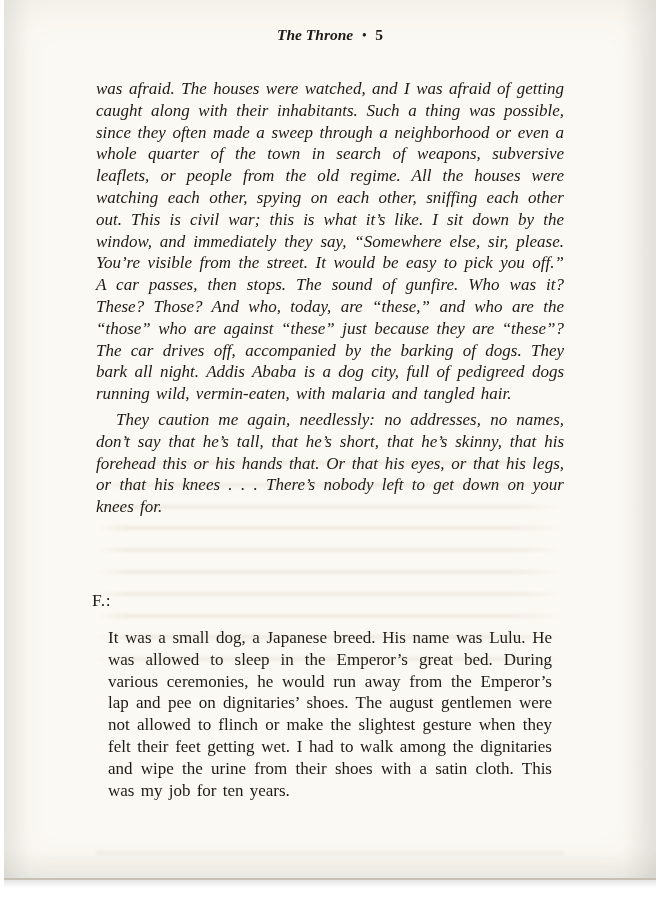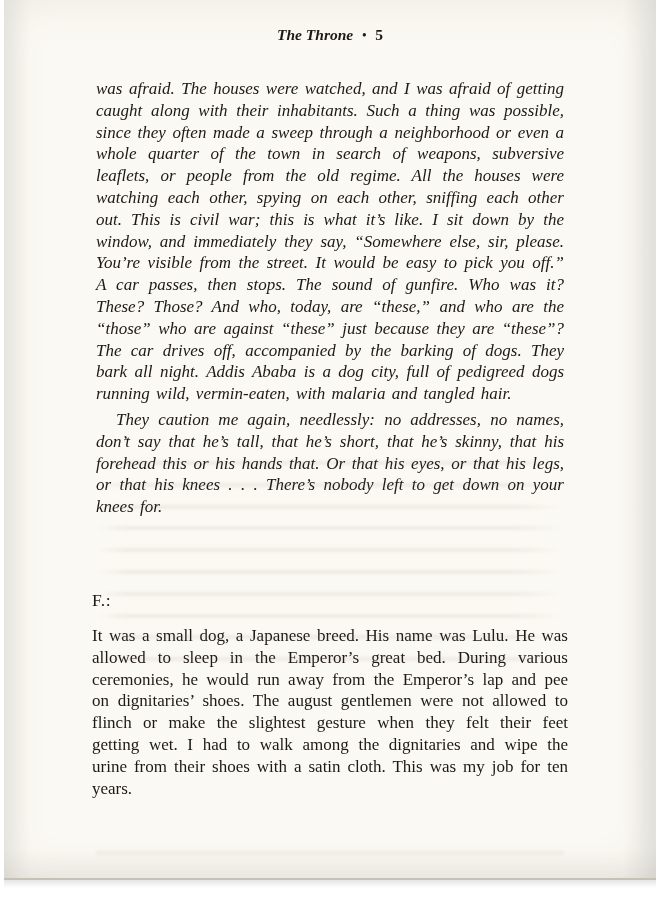--- a/index.html
+++ b/index.html
@@ -78,21 +78,21 @@
     font-size: 17.5px;
     margin: 72px 0 14px 0;
     letter-spacing: 0.5px;
   }
   p.body-roman {
     font-style: normal;
     font-size: 17px;
     line-height: 21.8px;
     text-align: justify;
     word-spacing: 2px;
-    margin: 0;
+    margin: 16px;
   }
   
   .bleedthrough {
     position: absolute;
     left: 92px;
     right: 92px;
     top: 448px;
     height: 216px;
     background: repeating-linear-gradient(
       to bottom,

